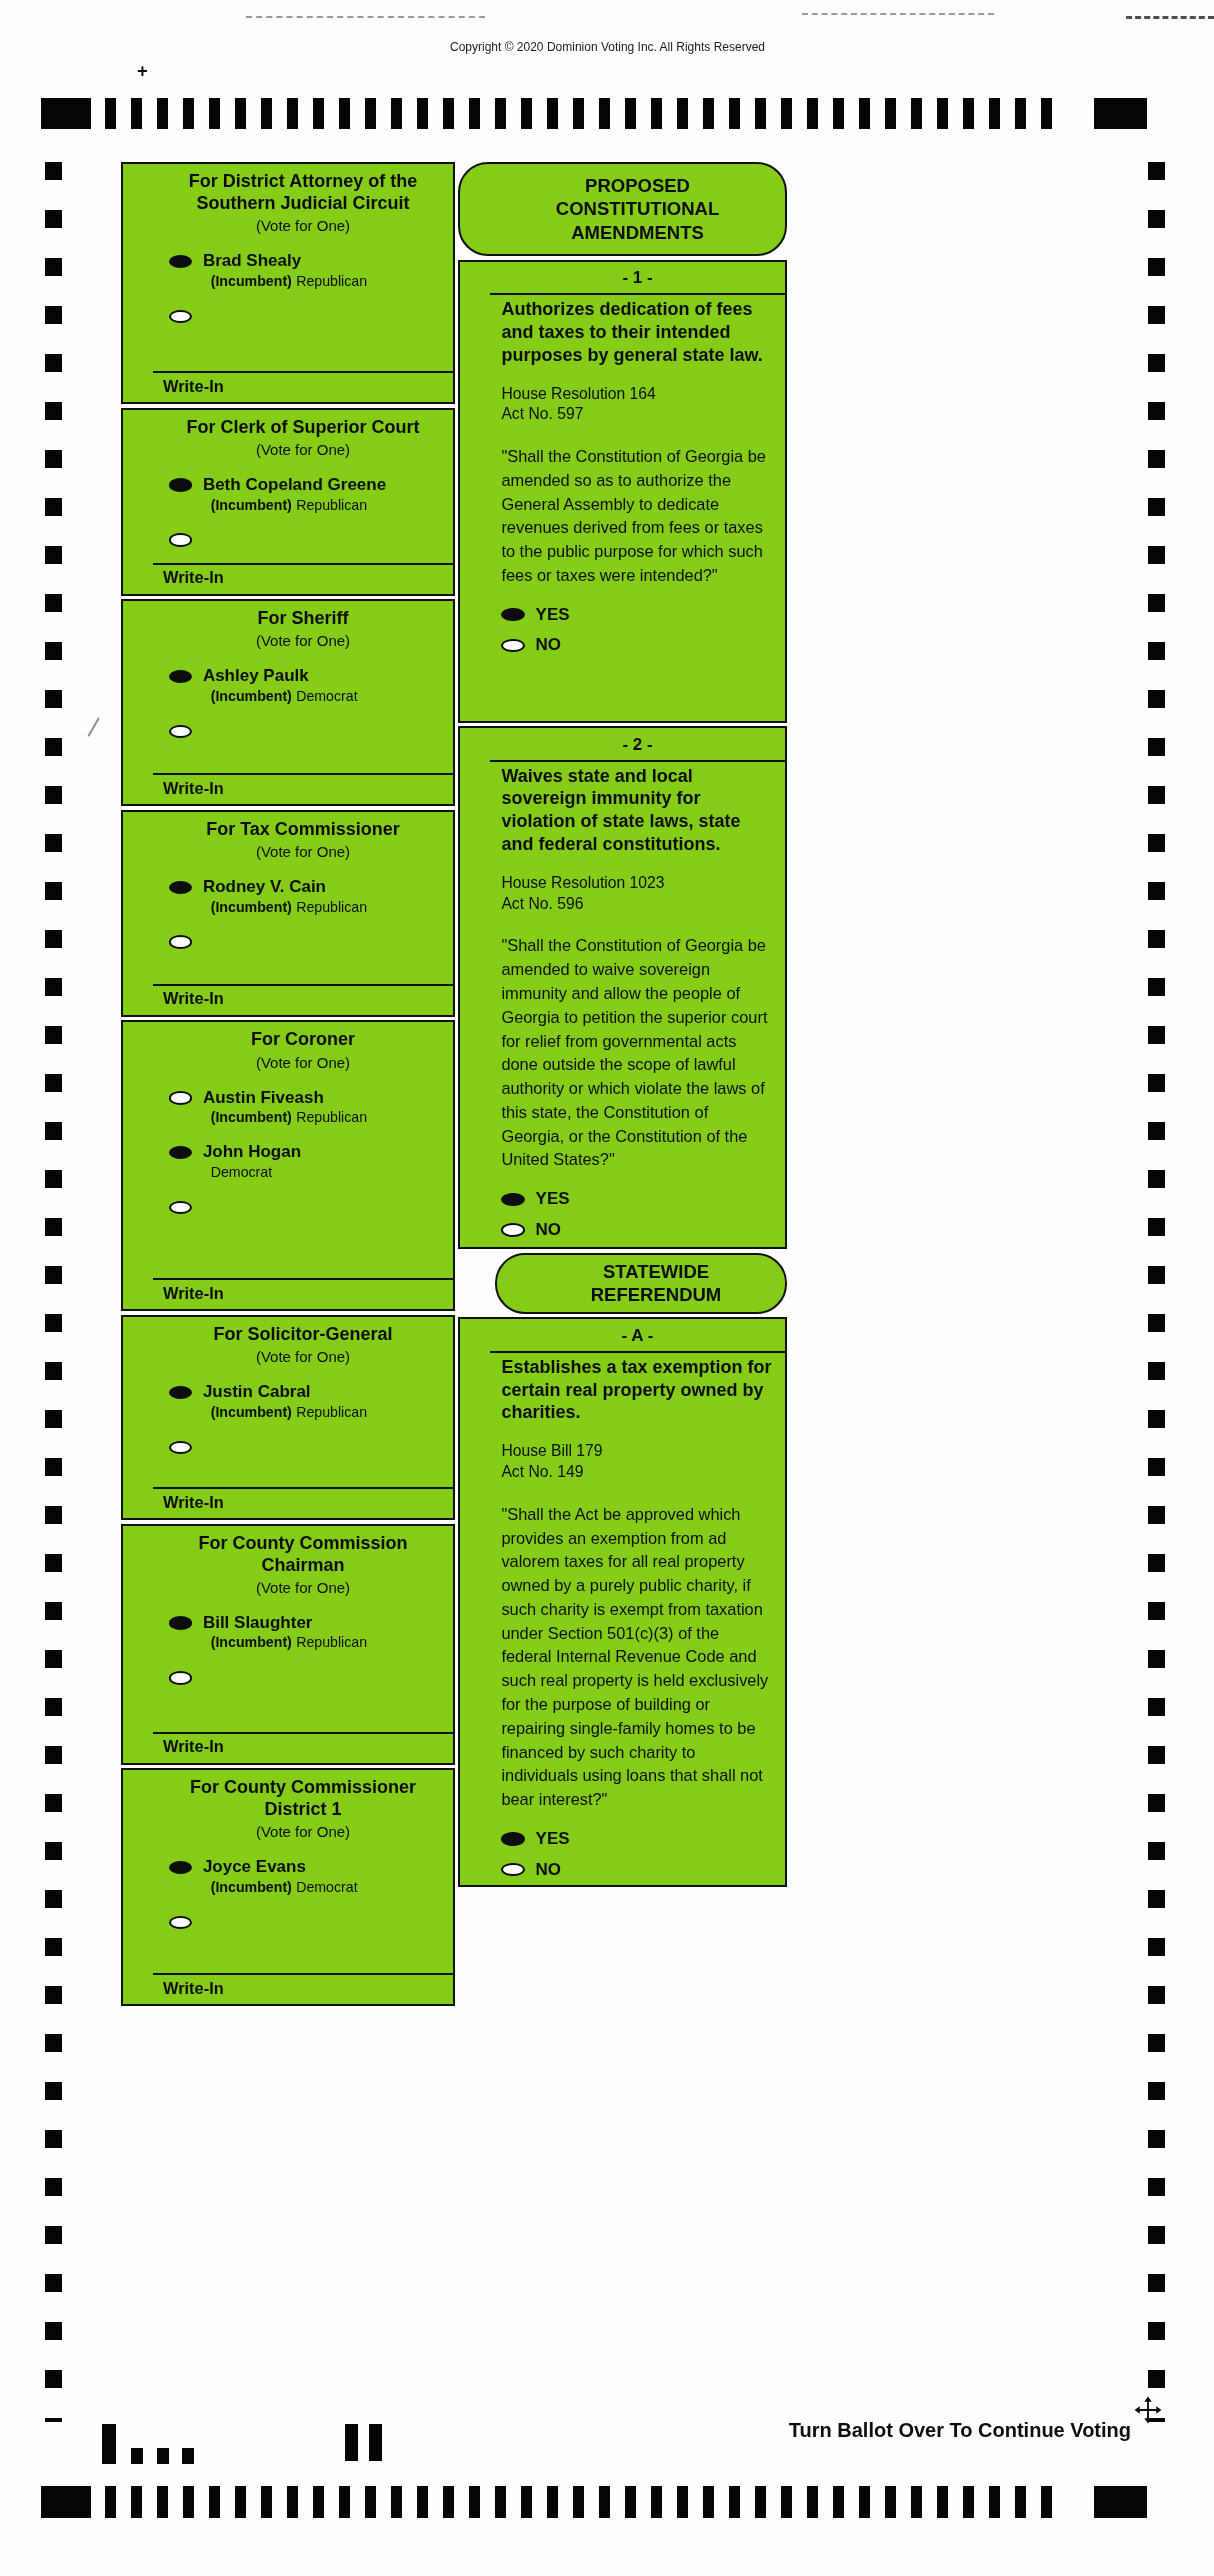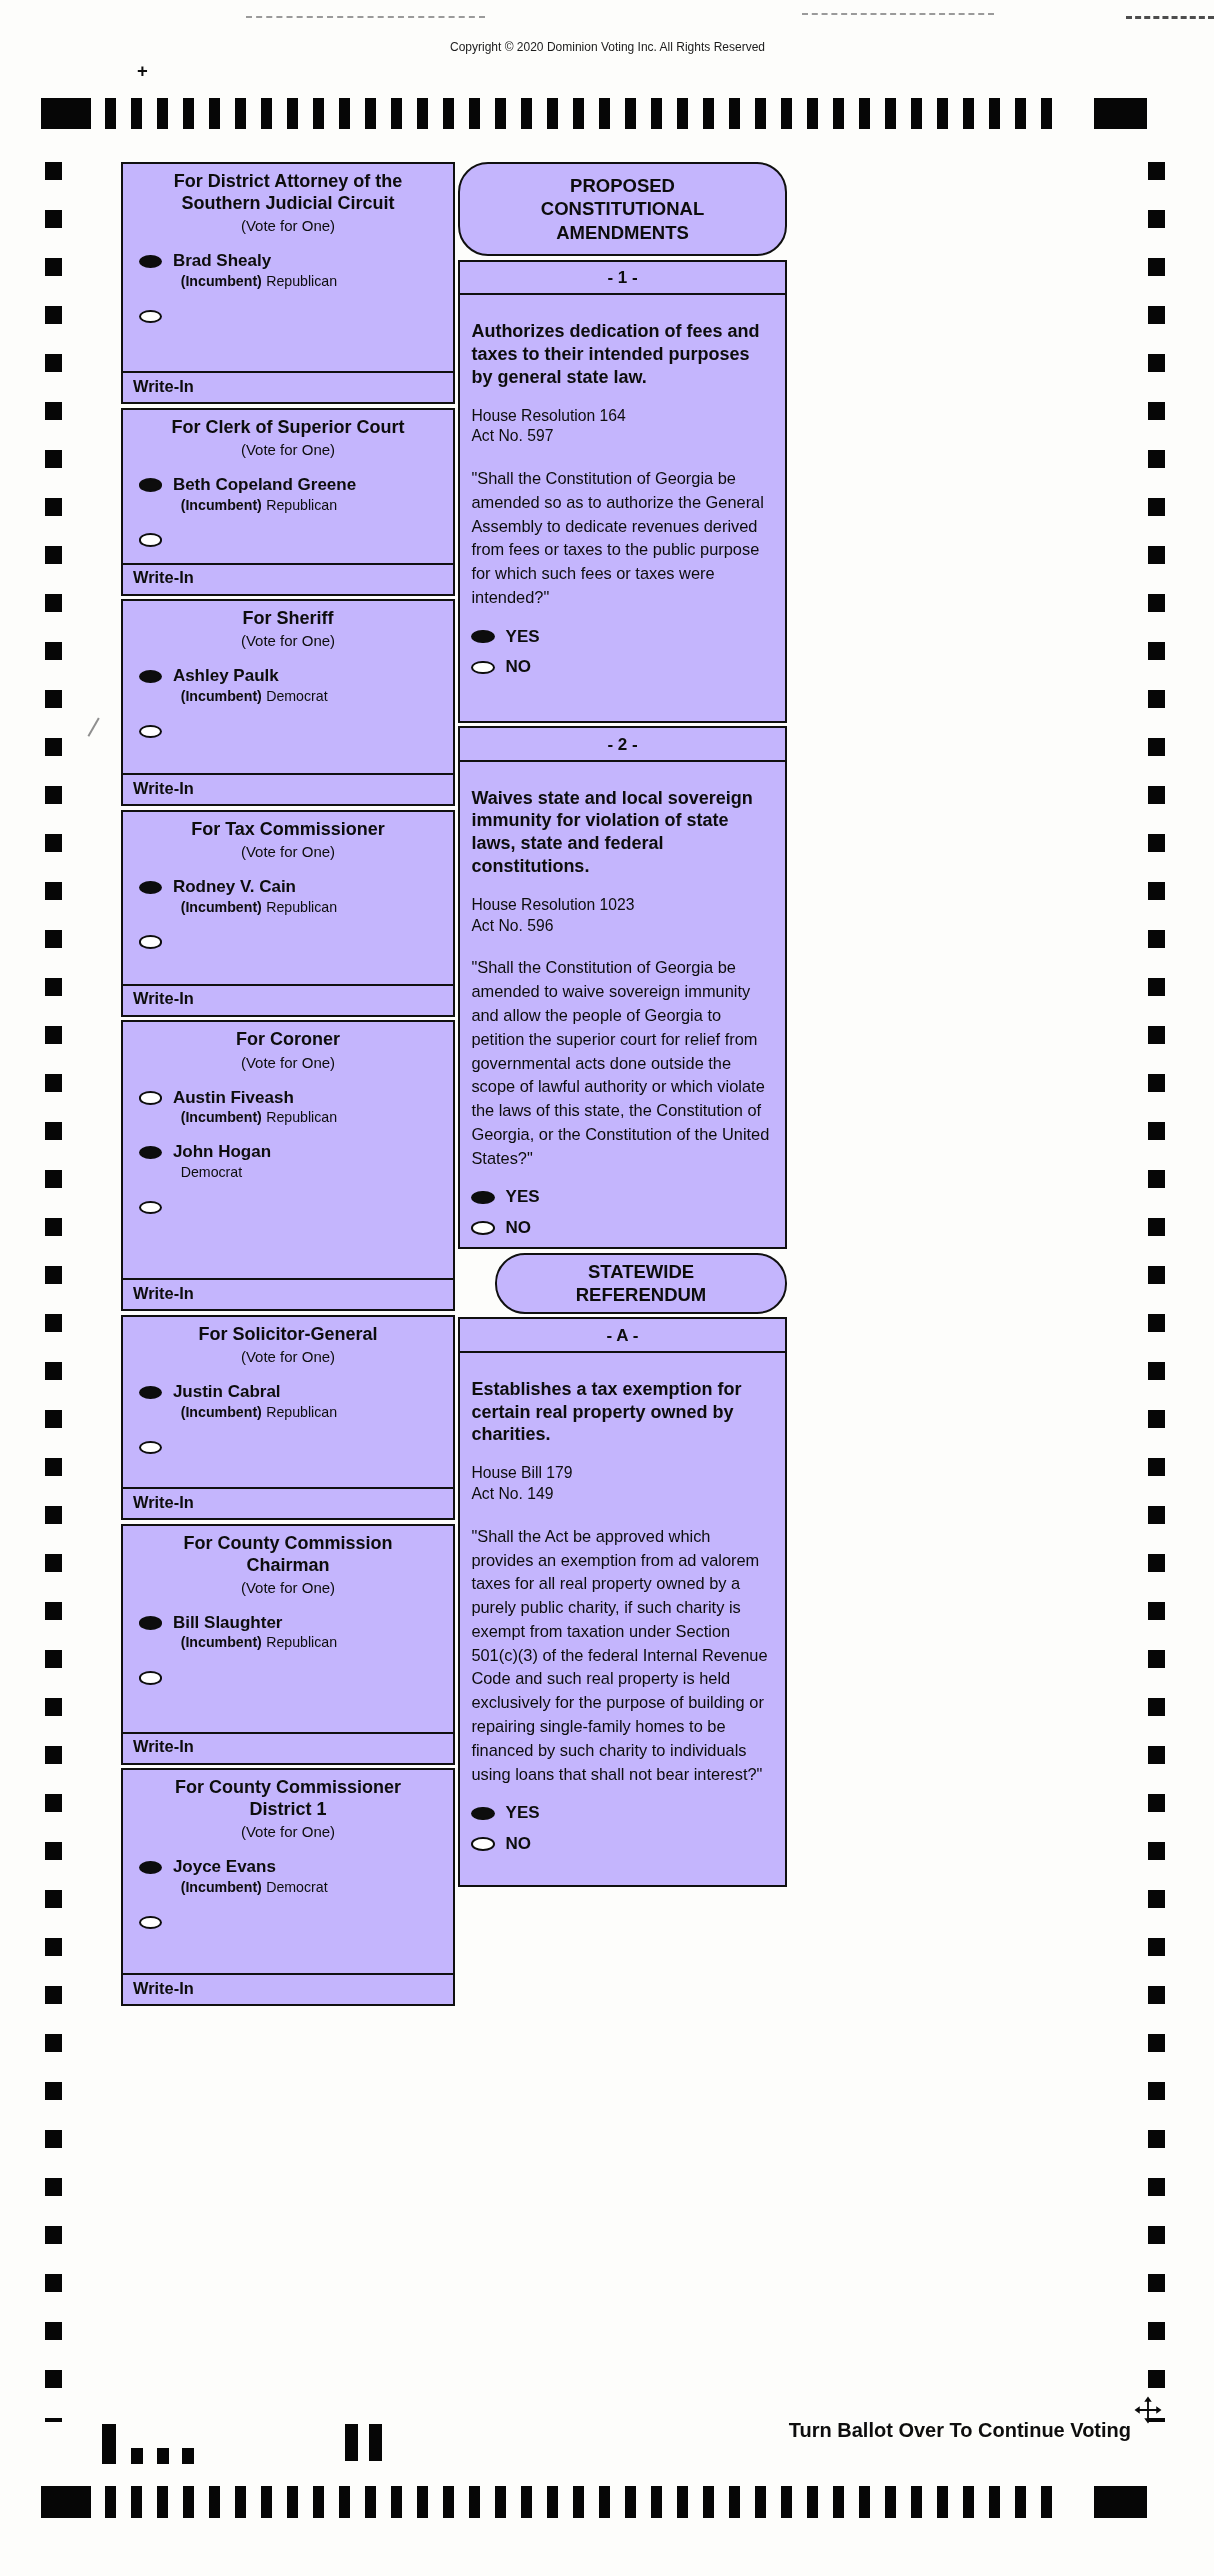--- a/index.html
+++ b/index.html
@@ -13,21 +13,21 @@
   .slash{position:absolute;width:21.4px;border-top:2.1px solid #8f8f8f;transform:rotate(-60deg);}
   .copyright{position:absolute;top:40px;left:0;width:100%;text-align:center;font-size:12px;color:#1c1c1c;}
   .plus{position:absolute;left:137px;top:60px;font-size:18.5px;font-weight:700;}
   
   .cap{position:absolute;background:#060606;}
   .ticks-h{position:absolute;background:repeating-linear-gradient(to right,#060606 0 10.7px,transparent 10.7px 26px);}
   .ticks-v{position:absolute;background:repeating-linear-gradient(to bottom,#060606 0 18px,transparent 18px 48px);}
   .mark{position:absolute;background:#060606;}
   
   .ballot-col{position:absolute;display:flex;flex-direction:column;gap:3.6px;}
-  .bx{border:2.1px solid #101010;background:#c4b5fd;box-sizing:border-box;overflow:hidden;}
+  .bx{border:2.1px solid #101010;background:#84cc16;box-sizing:border-box;overflow:hidden;padding-left:30px;}
   
   .contest{display:flex;flex-direction:column;}
   .c-title{font-weight:700;font-size:18px;line-height:1.22;max-width:256px;margin:7.1px auto 0;text-align:center;}
   .c-vote{font-size:15px;text-align:center;margin-top:2.1px;}
   .cand{display:flex;align-items:flex-start;padding-left:15.7px;margin-top:17px;}
   .oval{flex:0 0 auto;display:inline-block;width:23.5px;height:13.5px;border:2.1px solid #0d0d0d;
         border-radius:50%;box-sizing:border-box;background:#fff;}
   .oval[data-state="filled"]{background:#0d0d0d;}
   .cand .oval{margin-top:3.6px;}
   .cand-text{margin-left:10.7px;}
@@ -37,21 +37,21 @@
   .inc:not(:empty){margin-right:4.3px;}
   .spacer{flex:1;}
   .wi-rule{border-top:2.1px solid #101010;}
   .wi-label{font-weight:700;font-size:16.4px;padding:3.6px 0 6.4px 10px;}
   
   .sec-header{display:flex;align-items:center;justify-content:center;text-align:center;
               font-weight:700;font-size:18.5px;line-height:1.27;border-radius:30px;}
   .sec-header > div{max-width:239px;}
   .m-number{font-weight:700;font-size:17px;text-align:center;padding:6.4px 0 5px;border-bottom:2.1px solid #101010;}
   .m-body{padding:0 11.4px;}
-  .m-summary{font-weight:700;font-size:18px;line-height:1.27;margin-top:25px;}
+  .m-summary{font-weight:700;font-size:18px;line-height:1.27;margin-top:3px;}
   .m-ref{font-size:15.7px;line-height:1.32;margin-top:17px;}
   .m-question{font-size:16.4px;line-height:1.45;margin-top:20px;}
   .m-options{margin-top:17px;}
   .opt{display:flex;align-items:center;margin-top:10.7px;}
   .opt-label{font-weight:700;font-size:17px;margin-left:10.7px;}
   
   .turnover{position:absolute;top:2389px;right:84px;font-weight:700;font-size:20px;margin-top:30px;}
   .move-icon{position:absolute;left:1133px;top:2395px;width:30px;height:30px;}
 </style>
 </head>

